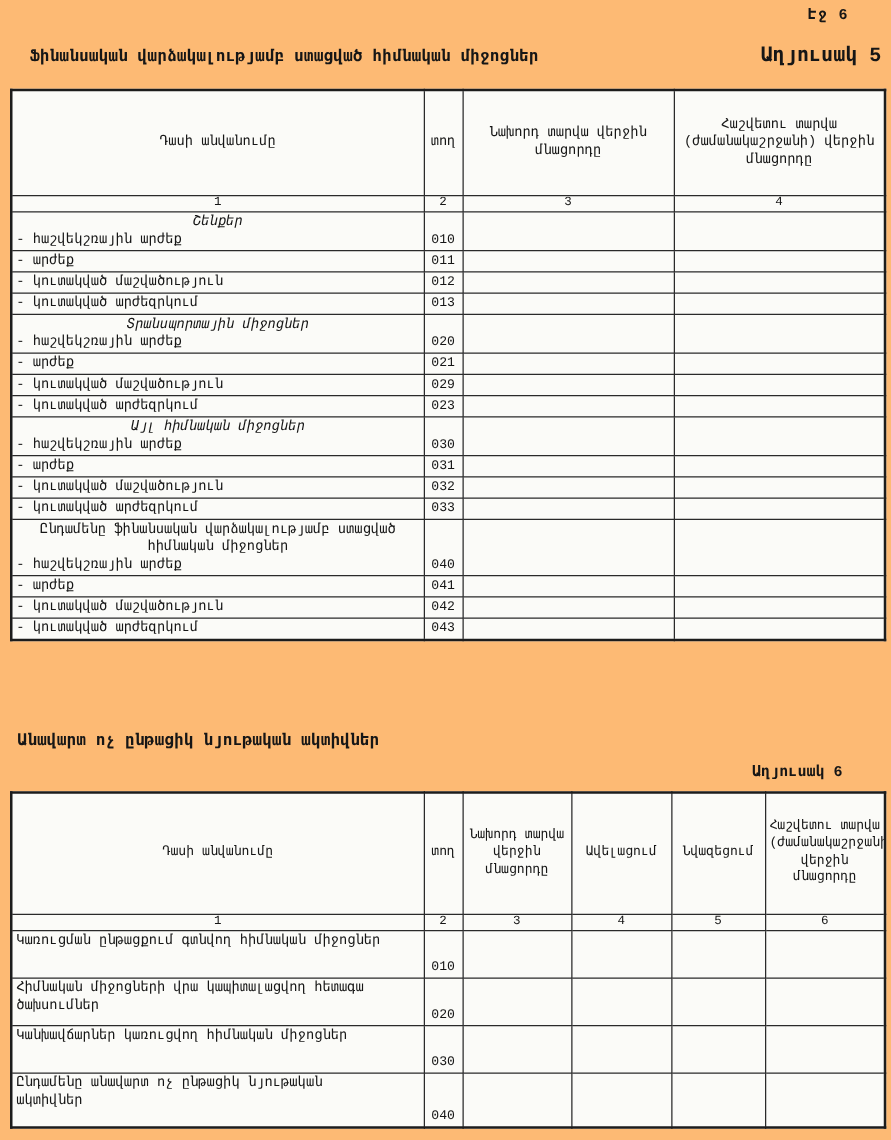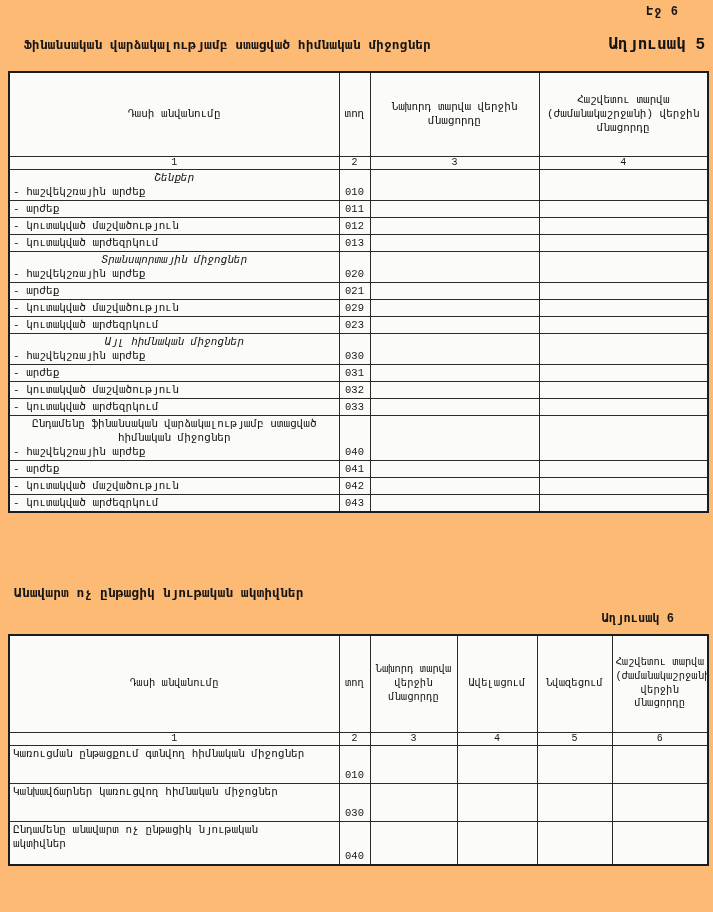--- a/index.html
+++ b/index.html
@@ -304,20 +304,30 @@
     <td class="label-cell">
       <div class="row-label">Կառուցման ընթացքում գտնվող հիմնական միջոցներ</div>
     </td>
     <td class="code-cell">010</td>
     <td class="value-cell"></td>
     <td class="value-cell"></td>
     <td class="value-cell"></td>
     <td class="value-cell"></td>
   </tr>
 
+  <tr>
+    <td class="label-cell">
+      <div class="row-label">Հիմնական միջոցների վրա կապիտալացվող հետագա ծախսումներ</div>
+    </td>
+    <td class="code-cell">020</td>
+    <td class="value-cell"></td>
+    <td class="value-cell"></td>
+    <td class="value-cell"></td>
+    <td class="value-cell"></td>
+  </tr>
 
   <tr>
     <td class="label-cell">
       <div class="row-label">Կանխավճարներ կառուցվող հիմնական միջոցներ</div>
     </td>
     <td class="code-cell">030</td>
     <td class="value-cell"></td>
     <td class="value-cell"></td>
     <td class="value-cell"></td>
     <td class="value-cell"></td>

